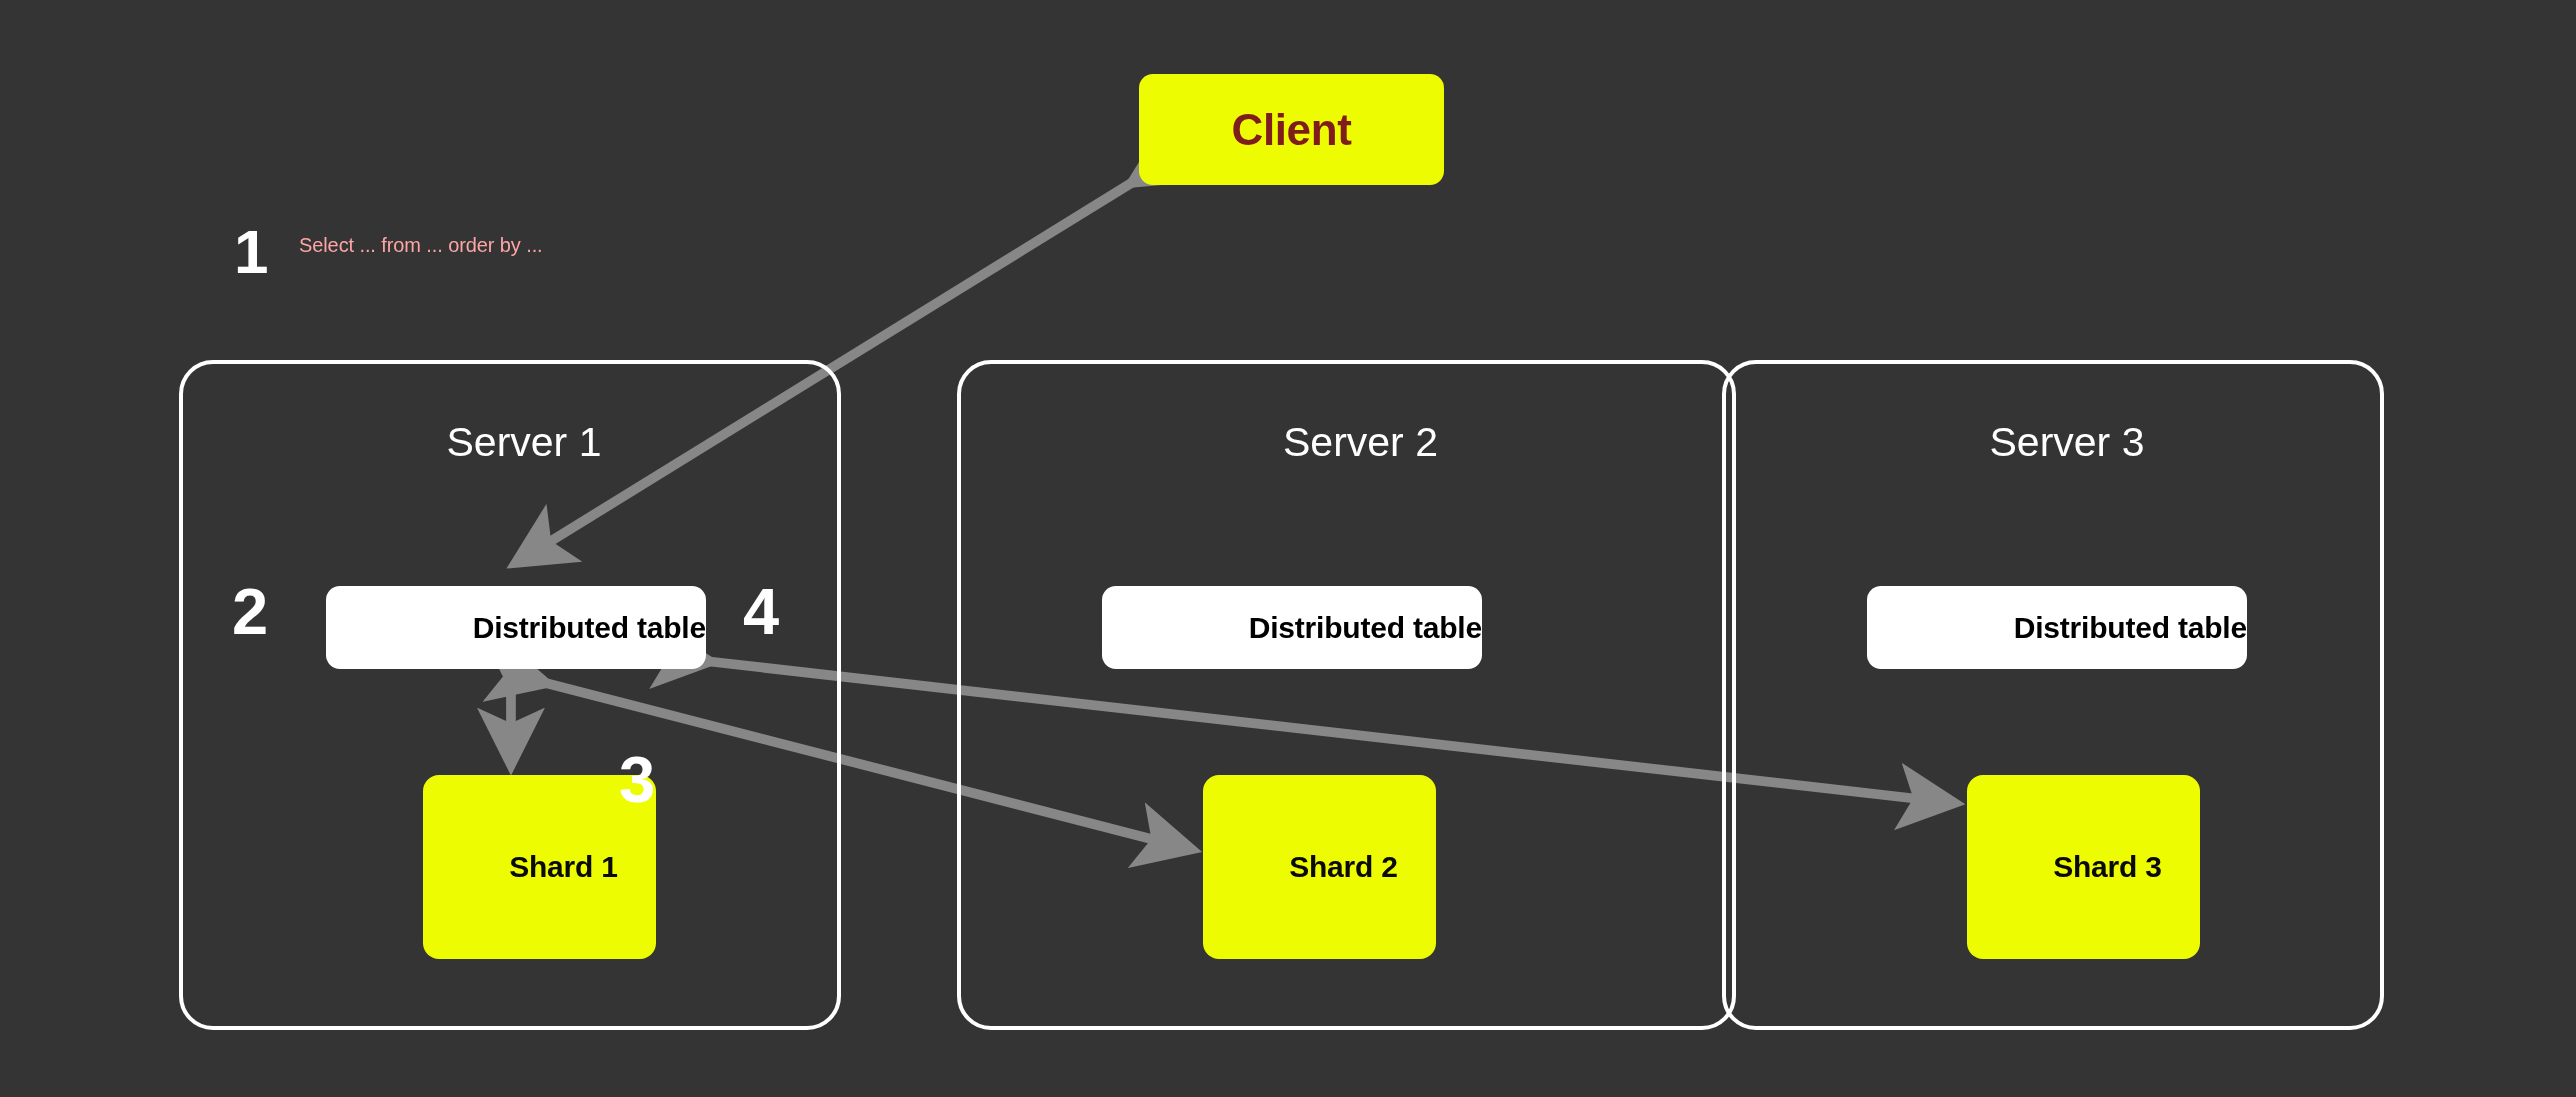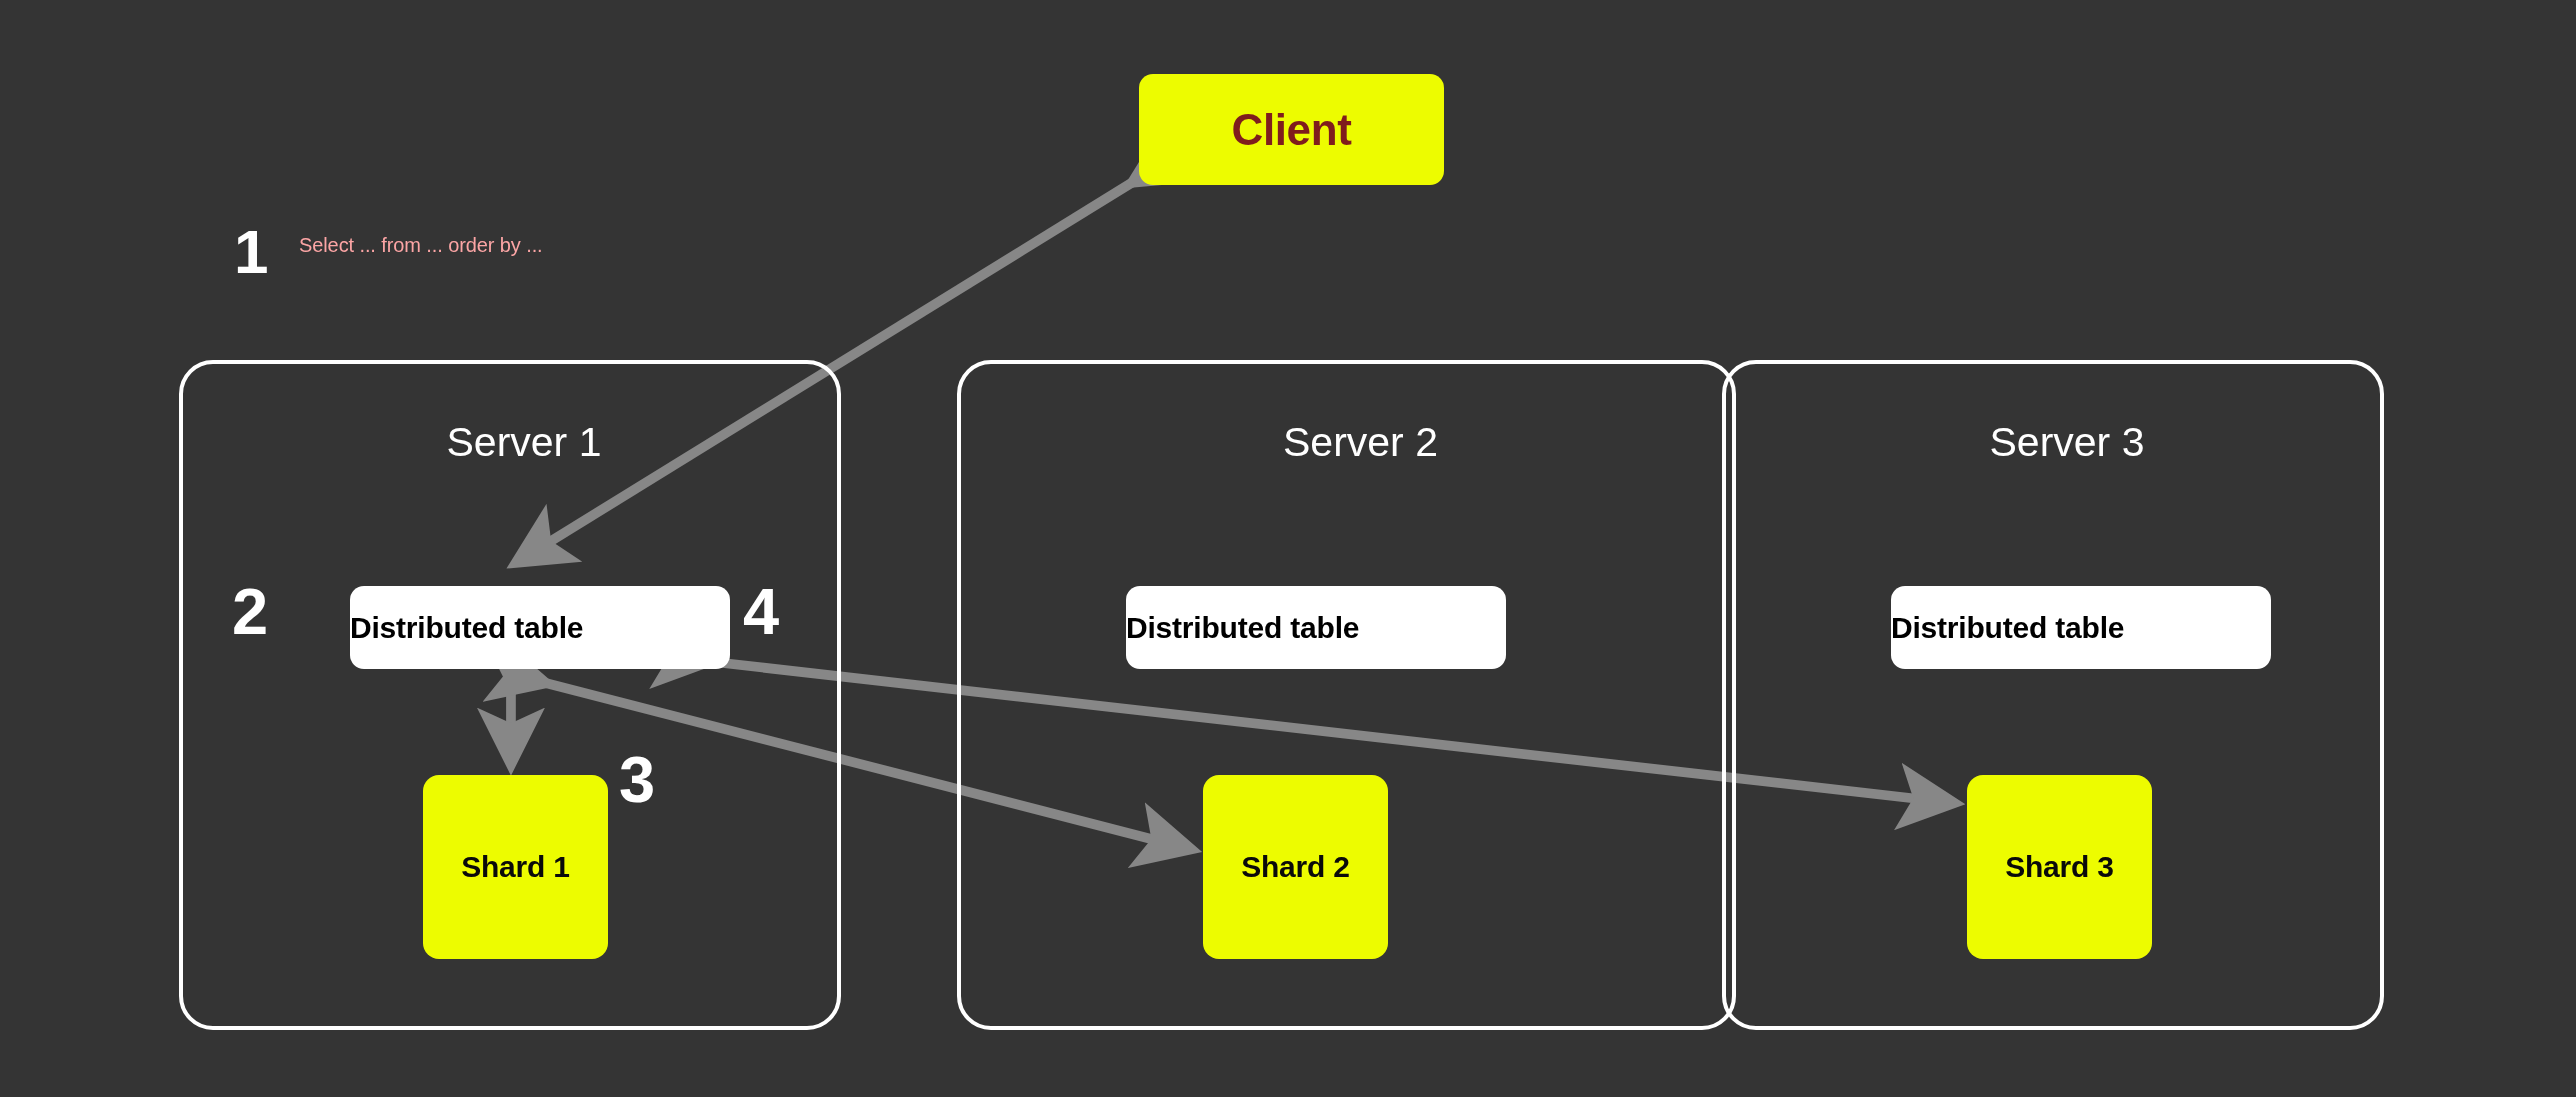--- a/index.html
+++ b/index.html
@@ -30,34 +30,34 @@
   .server-3{left:1722px;width:662px;}
   .server-title{
     position:absolute;top:55px;left:0;right:0;text-align:center;
     color:#ffffff;font-size:41px;font-weight:400;letter-spacing:0px;padding-left:28px;
   }
 
   
   .dist-table{
     position:absolute;top:222px;height:83px;
     background:#ffffff;border-radius:14px;
-    display:flex;align-items:center;justify-content:flex-start;margin-left:24px;
+    display:flex;align-items:center;justify-content:flex-end;
   }
   .dt-1{left:143px;width:380px;}
   .dt-2{left:141px;width:380px;}
   .dt-3{left:141px;width:380px;}
   .dist-table-label{
     color:#000000;font-size:30px;font-weight:700;letter-spacing:-0.2px;
   }
 
   
   .shard{
     position:absolute;top:411px;width:185px;height:184px;
     background:#EDFC00;border-radius:16px;
-    display:flex;align-items:center;justify-content:center;
+    display:flex;align-items:center;justify-content:center;padding-left:48px;
   }
   .sh-1{left:240px;}
   .sh-2{left:242px;}
   .sh-3{left:241px;}
   .shard-label{
     color:#0a0a0a;font-size:30px;font-weight:700;letter-spacing:-0.2px;
   }
 
   
   .step-num{

